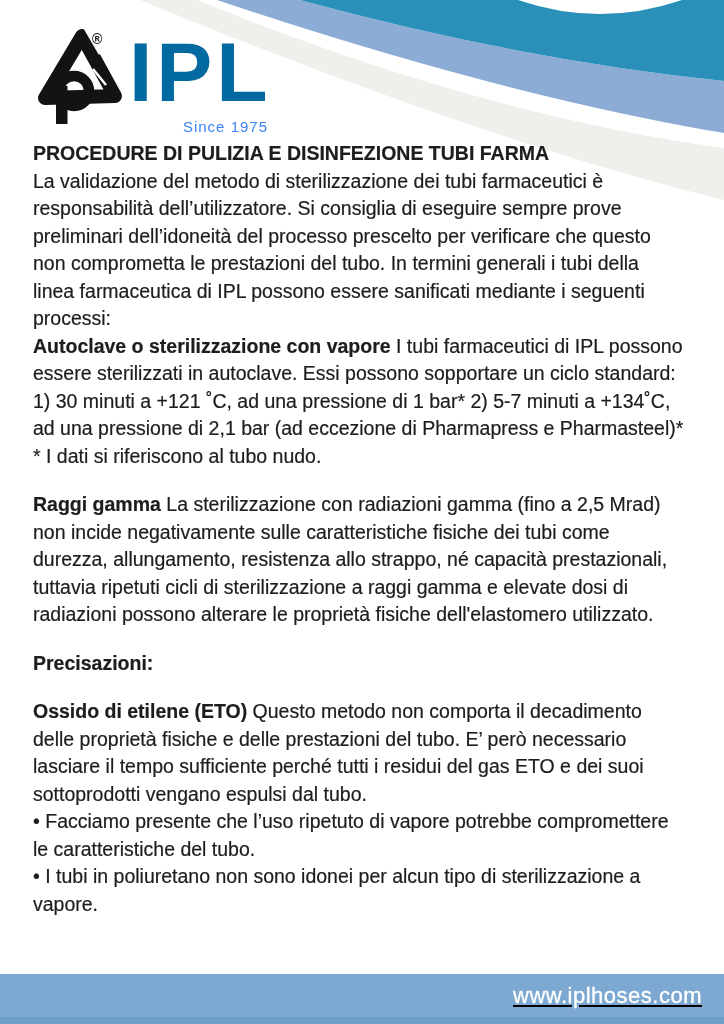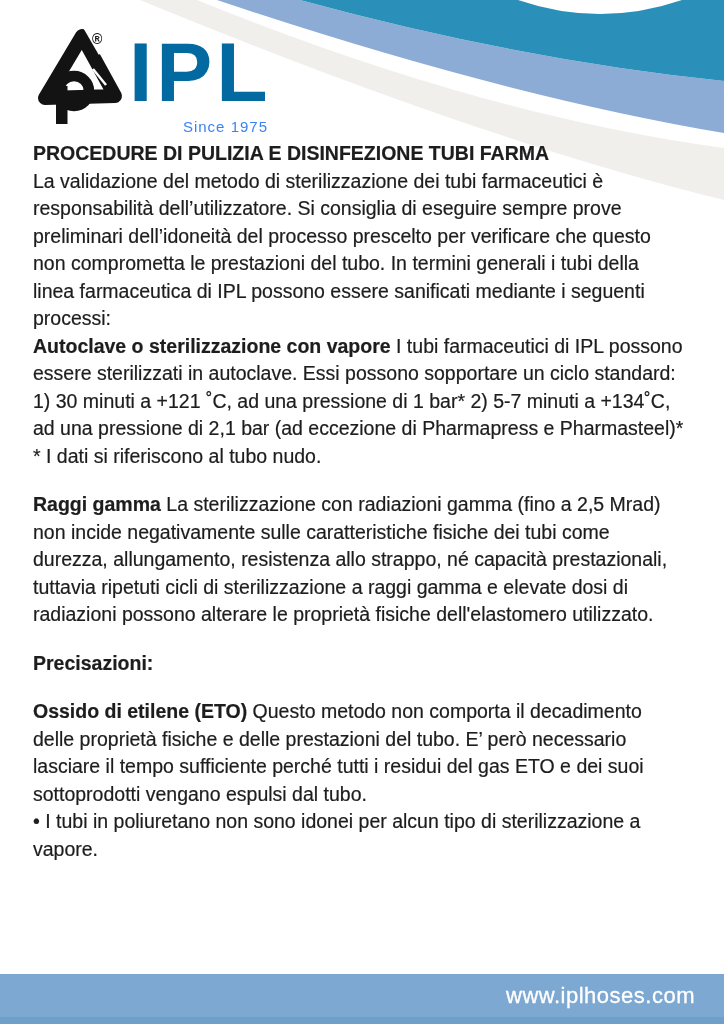--- a/index.html
+++ b/index.html
@@ -70,21 +70,22 @@
   .footer {
     position: absolute;
     left: 0; top: 974px;
     width: 724px; height: 50px;
     background: #7CA8D1;
     border-bottom: 7px solid #6FA0CA;
     box-sizing: border-box;
     display: flex;
     align-items: center;
     justify-content: flex-end;
-    padding-right: 29px;
+    padding-right: 22px;
+    text-decoration: underline;
   }
   .footer a {
     color: #ffffff;
     font-size: 22px;
     letter-spacing: 0.5px;
     text-decoration: none;
     -webkit-text-stroke: 0.3px #ffffff;
   }
 </style>
 </head>
@@ -112,20 +113,21 @@
   <div class="content">
     <p class="b">PROCEDURE DI PULIZIA E DISINFEZIONE TUBI FARMA</p>
     <p>La validazione del metodo di sterilizzazione dei tubi farmaceutici è responsabilità dell’utilizzatore. Si consiglia di eseguire sempre prove preliminari dell’idoneità del processo prescelto per verificare che questo non comprometta le prestazioni del tubo. In termini generali i tubi della linea farmaceutica di IPL possono essere sanificati mediante i seguenti processi:</p>
     <p><span class="b">Autoclave o sterilizzazione con vapore</span>
 <span>I tubi farmaceutici di IPL possono essere sterilizzati in autoclave. Essi possono sopportare un ciclo standard: 1) 30 minuti a +121 ˚C, ad una pressione di 1 bar* 2) 5-7 minuti a +134˚C, ad una pressione di 2,1 bar (ad eccezione di Pharmapress e Pharmasteel)* * I dati si riferiscono al tubo nudo.</span></p>
     <p class="gap"><span class="b">Raggi gamma</span>
 <span>La sterilizzazione con radiazioni gamma (fino a 2,5 Mrad) non incide negativamente sulle caratteristiche fisiche dei tubi come durezza, allungamento, resistenza allo strappo, né capacità prestazionali, tuttavia ripetuti cicli di sterilizzazione a raggi gamma e elevate dosi di radiazioni possono alterare le proprietà fisiche dell'elastomero utilizzato.</span></p>
     <p class="gap b">Precisazioni:</p>
     <p class="gap"><span class="b">Ossido di etilene (ETO)</span>
 <span>Questo metodo non comporta il decadimento delle proprietà fisiche e delle prestazioni del tubo. E’ però necessario lasciare il tempo sufficiente perché tutti i residui del gas ETO e dei suoi sottoprodotti vengano espulsi dal tubo.</span></p>
+    <p>• Facciamo presente che l’uso ripetuto di vapore potrebbe compromettere le caratteristiche del tubo.</p>
     <p>• I tubi in poliuretano non sono idonei per alcun tipo di sterilizzazione a vapore.</p>
   </div>
 
   <div class="footer">
     <a href="#">www.iplhoses.com</a>
   </div>
 
 </div>
 
 </body></html>

